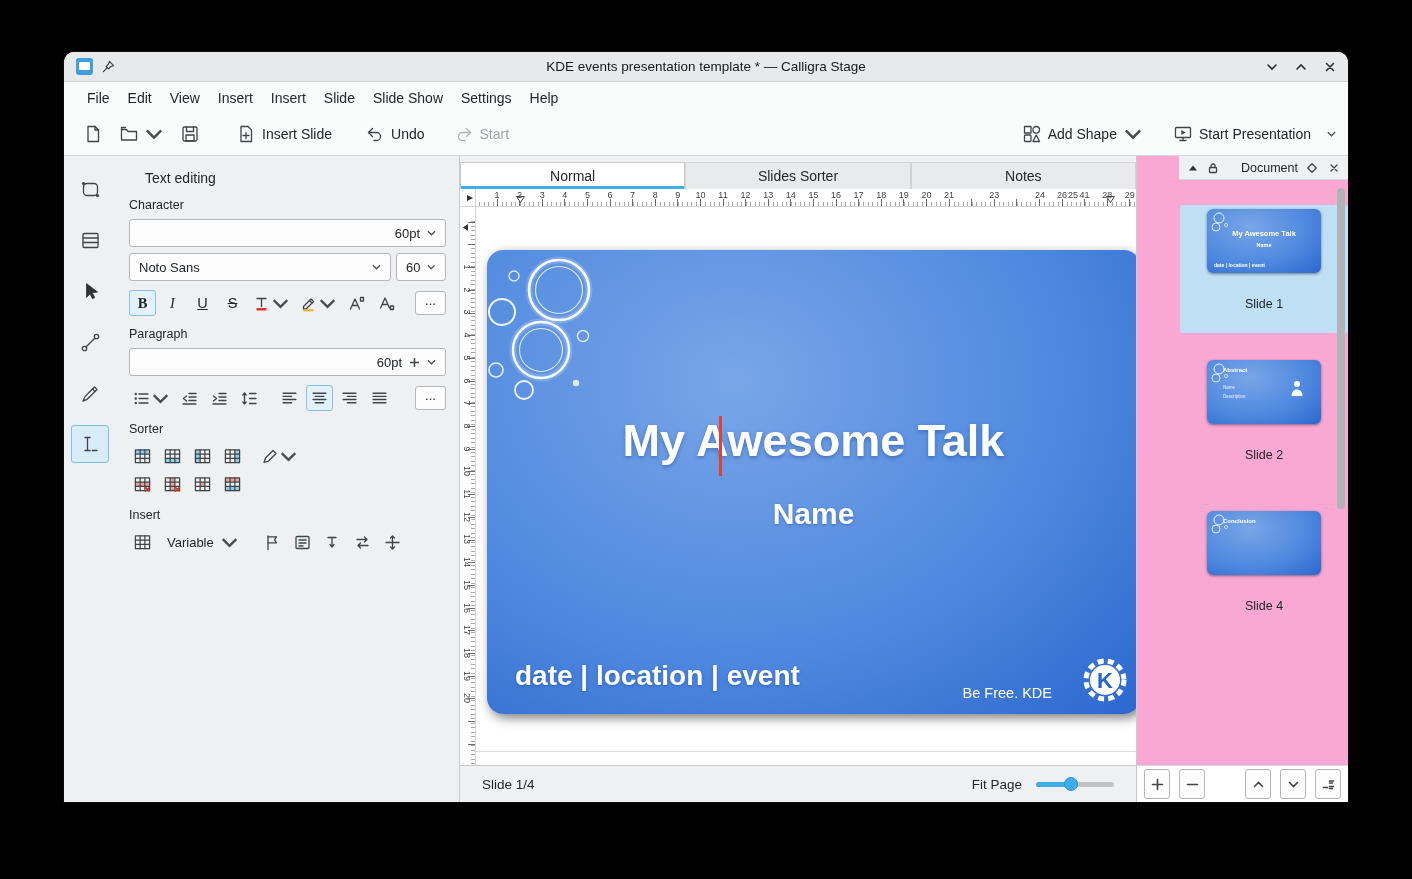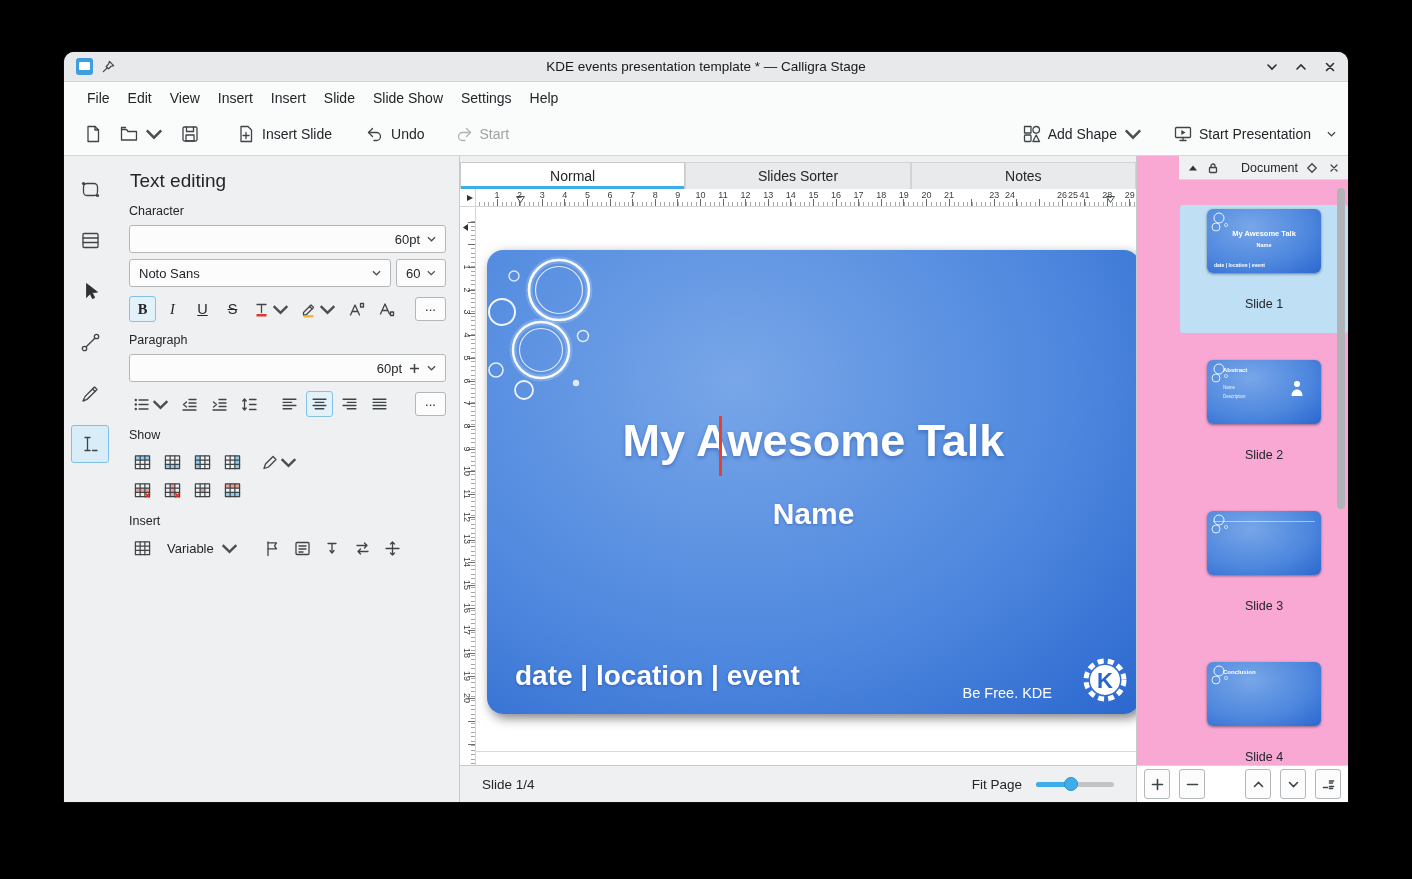--- a/index.html
+++ b/index.html
@@ -39,21 +39,21 @@
   .main { flex:1; display:flex; min-height:0; }
 
   
   .toolbox { flex:0 0 52px; background:#eff0f1; display:flex; flex-direction:column; align-items:center; padding-top:14px; gap:13px; }
   .tool-btn { width:38px; height:38px; border-radius:3px; display:flex; align-items:center; justify-content:center; border:1px solid transparent; }
   .tool-btn svg { width:21px; height:21px; }
   .tool-btn.selected { background:#d9edf9; border-color:#7ec0e6; }
 
   
   .tool-options { flex:0 0 344px; background:#eff0f1; border-right:1px solid #c7c9ca; padding:12px 13px 0; overflow:hidden; }
-  .panel-title { font-size:19px; margin:2px 1px 12px; }
+  .panel-title { font-size:14px; margin:2px 16px 12px; }
   .section-label { font-size:12.5px; margin:11px 0 7px; }
   .combo { height:28px; background:#fcfcfc; border:1px solid #b4b7b9; border-radius:3px; display:flex; align-items:center; padding:0 9px; font-size:13px; gap:7px; }
   .combo .val-right { margin-left:auto; }
   .combo-row { display:flex; gap:5px; margin-bottom:6px; }
   .grow { flex:1; }
   .btn-row { display:flex; align-items:center; gap:3px; margin:9px 0 2px; }
   .fmt-btn { min-width:27px; height:26px; padding:0 3px; display:flex; align-items:center; justify-content:center; gap:2px; border-radius:3px; border:1px solid transparent; font-size:14.5px; }
   .fmt-btn.active { background:#e2f1fa; border-color:#84c1e4; }
   .fmt-btn svg { width:17px; height:17px; }
   .more-btn { margin-left:auto; width:31px; height:24px; background:#fcfcfc; border:1px solid #b4b7b9; border-radius:3px; display:flex; align-items:center; justify-content:center; font-size:13px; padding-bottom:6px; }
@@ -413,21 +413,21 @@
             </svg>
         </span>
         <span class="fmt-btn">
           <svg viewBox="0 0 16 14">
               <path class="s" d="M2 2h12M2 5h12M2 8h12M2 11h12"></path>
             </svg>
         </span>
         <span class="more-btn">...</span>
       </div>
 
-      <div class="section-label">Show</div>
+      <div class="section-label">Sorter</div>
       <div class="btn-row" style="margin-top:4px">
         <span class="fmt-btn">
           <svg viewBox="0 0 18 18">
               <rect x="1.5" y="2" width="15" height="4.5" fill="#8fcdf0"></rect>
               <rect class="s" x="1.5" y="2" width="15" height="13.5"></rect>
               <path class="s" d="M1.5 6.5h15M1.5 11h15M6.5 2v13.5M11.5 2v13.5"></path>
             </svg>
         </span>
         <span class="fmt-btn">
           <svg viewBox="0 0 18 18">
@@ -575,21 +575,21 @@
             <span class="hnum" style="left: 314.8px;">14</span>
             <span class="hnum" style="left: 337.4px;">15</span>
             <span class="hnum" style="left: 360px;">16</span>
             <span class="hnum" style="left: 382.6px;">17</span>
             <span class="hnum" style="left: 405.2px;">18</span>
             <span class="hnum" style="left: 427.8px;">19</span>
             <span class="hnum" style="left: 450.4px;">20</span>
             <span class="hnum" style="left: 473px;">21</span>
             <span class="hnum" style="left: 495.6px; margin-top: 18px;">22</span>
             <span class="hnum" style="left: 518.2px;">23</span>
-            <span class="hnum" style="left: 534px;">24</span>
+            <span class="hnum" style="left: 564px;">24</span>
             <span class="hnum" style="left: 597px;">25</span>
             <span class="hnum" style="left: 586px;">26</span>
             <span class="hnum" style="left: 608.6px;">41</span>
             <span class="hnum" style="left: 631.2px;">28</span>
             <span class="hnum" style="left: 653.8px;">29</span>
           </div>
       </div>
       <div class="canvas-row">
         <div class="v-ruler">
           <svg style="position:absolute;left:2px;top:16px" width="7" height="9" viewBox="0 0 7 9">
@@ -717,43 +717,30 @@
             <div class="mini-line1">Name</div>
             <div class="mini-line2">Description</div>
             <svg class="mini-person" viewBox="0 0 14 17">
               <circle cx="7" cy="4" r="3" fill="#fff"></circle>
                 <path d="M1.5 16c0-4 2.5-6.5 5.5-6.5s5.5 2.5 5.5 6.5z" fill="#fff"></path>
             </svg>
           </div>
           <div class="thumb-label">Slide 2</div>
         </div>
 
+
         <div class="thumb-item">
           <div class="mini-slide">
             <svg class="mini-bubbles" viewBox="0 0 26 26">
               <g stroke="#fff" fill="none" opacity="0.9">
                   <circle cx="10" cy="7" r="5" stroke-width="1"></circle>
                   <circle cx="7" cy="16" r="4" stroke-width="0.9"></circle>
                   <circle cx="17" cy="14" r="1.6" stroke-width="0.7"></circle>
                 </g>
             </svg>
-            <div class="mini-topline"></div>
-          </div>
-          <div class="thumb-label">Slide 3</div>
-        </div>
-
-        <div class="thumb-item">
-          <div class="mini-slide">
-            <svg class="mini-bubbles" viewBox="0 0 26 26">
-              <g stroke="#fff" fill="none" opacity="0.9">
-                  <circle cx="10" cy="7" r="5" stroke-width="1"></circle>
-                  <circle cx="7" cy="16" r="4" stroke-width="0.9"></circle>
-                  <circle cx="17" cy="14" r="1.6" stroke-width="0.7"></circle>
-                </g>
-            </svg>
             <div class="mini-title-l">Conclusion</div>
           </div>
           <div class="thumb-label">Slide 4</div>
         </div>
 
         <div class="scrollbar">
           <div class="scroll-thumb"></div>
         </div>
       </div>
 

